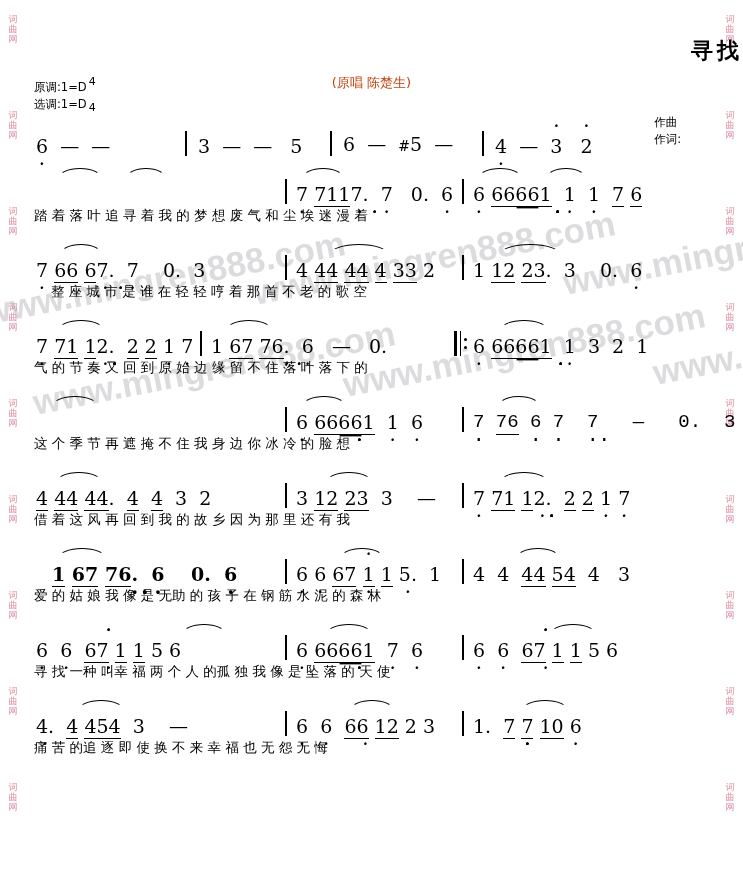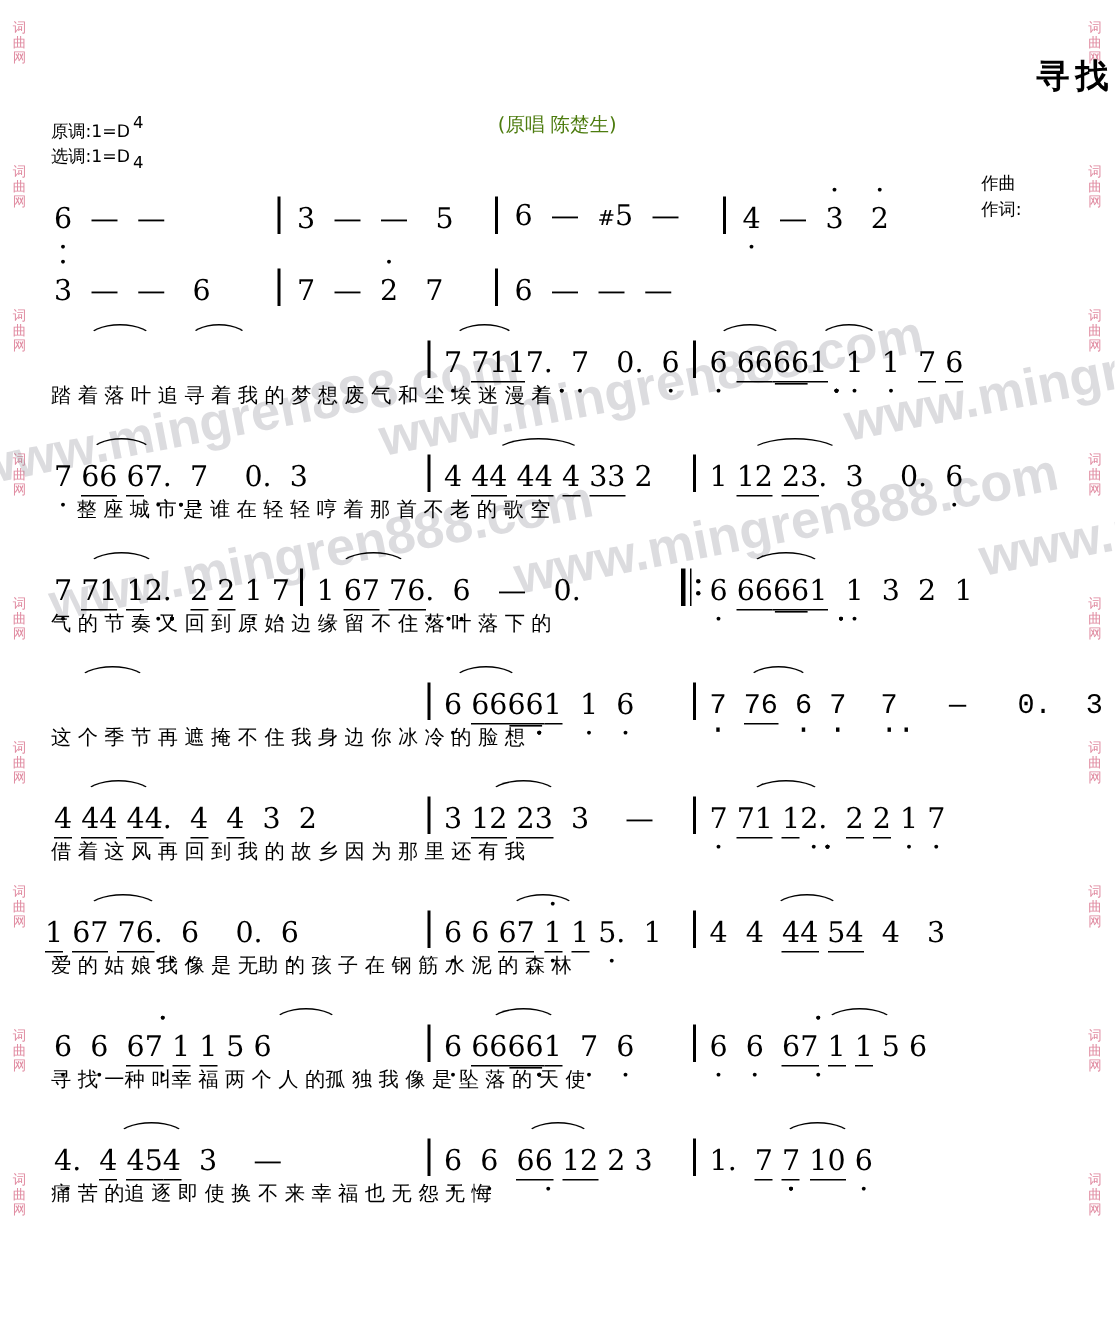--- a/index.html
+++ b/index.html
@@ -73,21 +73,21 @@
     font-family: "DejaVu Sans", sans-serif;
     letter-spacing: 4px;
   }
   .subtitle {
     position: absolute;
     top: 74px;
     left: 0;
     width: 743px;
     text-align: center;
     font-size: 13px;
-    color: #4d7c0f;
+    color: #c2410c;
     font-family: "DejaVu Sans", sans-serif;
   }
   .key-block {
     position: absolute;
     left: 34px;
     top: 79px;
     font-size: 11.5px;
     line-height: 16px;
     color: #000;
   }
@@ -273,29 +273,20 @@
         <div class="note" style="left:6px;"><span class="g dotdn">6</span>&nbsp; —&nbsp; —</div>
         <div class="bar" style="left:155px;"></div>
         <div class="note" style="left:168px;">3&nbsp; —&nbsp; —&nbsp;&nbsp; 5</div>
         <div class="bar" style="left:300px;"></div>
         <div class="note" style="left:313px;">6&nbsp; —&nbsp; <span style="font-size:14px;">#</span>5&nbsp; —</div>
         <div class="bar" style="left:452px;"></div>
         <div class="note" style="left:465px;"><span class="g dotdn">4</span>&nbsp; —&nbsp; <span class="g dotup">3</span>&nbsp;&nbsp; <span class="g dotup">2</span></div>
       </div>
     </div>
 
-    <div class="sysline">
-      <div class="notes">
-        <div class="note" style="left:6px;"><span class="g dotup">3</span>&nbsp; —&nbsp; —&nbsp;&nbsp; 6</div>
-        <div class="bar" style="left:155px;"></div>
-        <div class="note" style="left:168px;">7&nbsp; —&nbsp; <span class="g dotup">2</span>&nbsp;&nbsp; 7</div>
-        <div class="bar" style="left:300px;"></div>
-        <div class="note" style="left:313px;">6&nbsp; —&nbsp; —&nbsp; —</div>
-      </div>
-    </div>
 
     <div class="sysline with-lyric">
       <div class="notes">
         <div class="slur" style="left:28px; top:-2px; width:42px;"></div>
         <div class="slur" style="left:96px; top:-2px; width:38px;"></div>
         <div class="slur" style="left:272px; top:-2px; width:40px;"></div>
         <div class="slur" style="left:448px; top:-2px; width:42px;"></div>
         <div class="slur" style="left:516px; top:-2px; width:38px;"></div>
         <div class="bar" style="left:255px;"></div>
         <div class="note" style="left:266px;"><span class="g dotdn">7</span>&nbsp;<span class="u1 dotdn">71</span><span class="u1 dotdn">1</span><span class="g dotdn">7.</span>&nbsp; <span class="g dotdn">7</span>&nbsp;&nbsp; 0.&nbsp;&nbsp;<span class="g dotdn">6</span></div>
@@ -373,21 +364,21 @@
       <div class="lyrics">
         <div class="lyr" style="left:4px;">借 着 这  风   再 回 到  我 的 故 乡            因 为 那 里    还 有 我</div>
       </div>
     </div>
 
     <div class="sysline with-lyric">
       <div class="notes">
         <div class="slur" style="left:28px; top:-2px; width:46px;"></div>
         <div class="slur" style="left:310px; top:-2px; width:42px;"></div>
         <div class="slur" style="left:486px; top:-2px; width:42px;"></div>
-        <div class="note" style="left:0;"><span class="u1">1</span>&nbsp;<span class="u1 dotdn">67</span>&nbsp;<span class="u1 dotdn">76</span><span class="g dotdn">.</span>&nbsp;&nbsp;<span class="g dotdn">6</span>&nbsp;&nbsp;&nbsp;&nbsp;0.&nbsp;&nbsp;<span class="g dotdn">6</span></div>
+        <div class="note" style="left:22px;font-weight:bold;"><span class="u1">1</span>&nbsp;<span class="u1 dotdn">67</span>&nbsp;<span class="u1 dotdn">76</span><span class="g dotdn">.</span>&nbsp;&nbsp;<span class="g dotdn">6</span>&nbsp;&nbsp;&nbsp;&nbsp;0.&nbsp;&nbsp;<span class="g dotdn">6</span></div>
         <div class="bar" style="left:255px;"></div>
         <div class="note" style="left:266px;"><span class="g dotdn">6</span>&nbsp;<span class="g dotdn">6</span>&nbsp;<span class="u1 dotdn">67</span>&nbsp;<span class="u1 dotup">1</span>&nbsp;<span class="u1">1</span>&nbsp;<span class="g dotdn">5.</span>&nbsp;&nbsp;<span class="g">1</span></div>
         <div class="bar" style="left:432px;"></div>
         <div class="note" style="left:443px;">4&nbsp;&nbsp;4&nbsp;&nbsp;<span class="u1">44</span>&nbsp;<span class="u1">54</span>&nbsp;&nbsp;4&nbsp;&nbsp;&nbsp;3</div>
       </div>
       <div class="lyrics">
         <div class="lyr" style="left:4px;">爱 的 姑 娘        我 像 是 无助 的 孩 子    在 钢 筋 水 泥 的 森 林</div>
       </div>
     </div>
 

